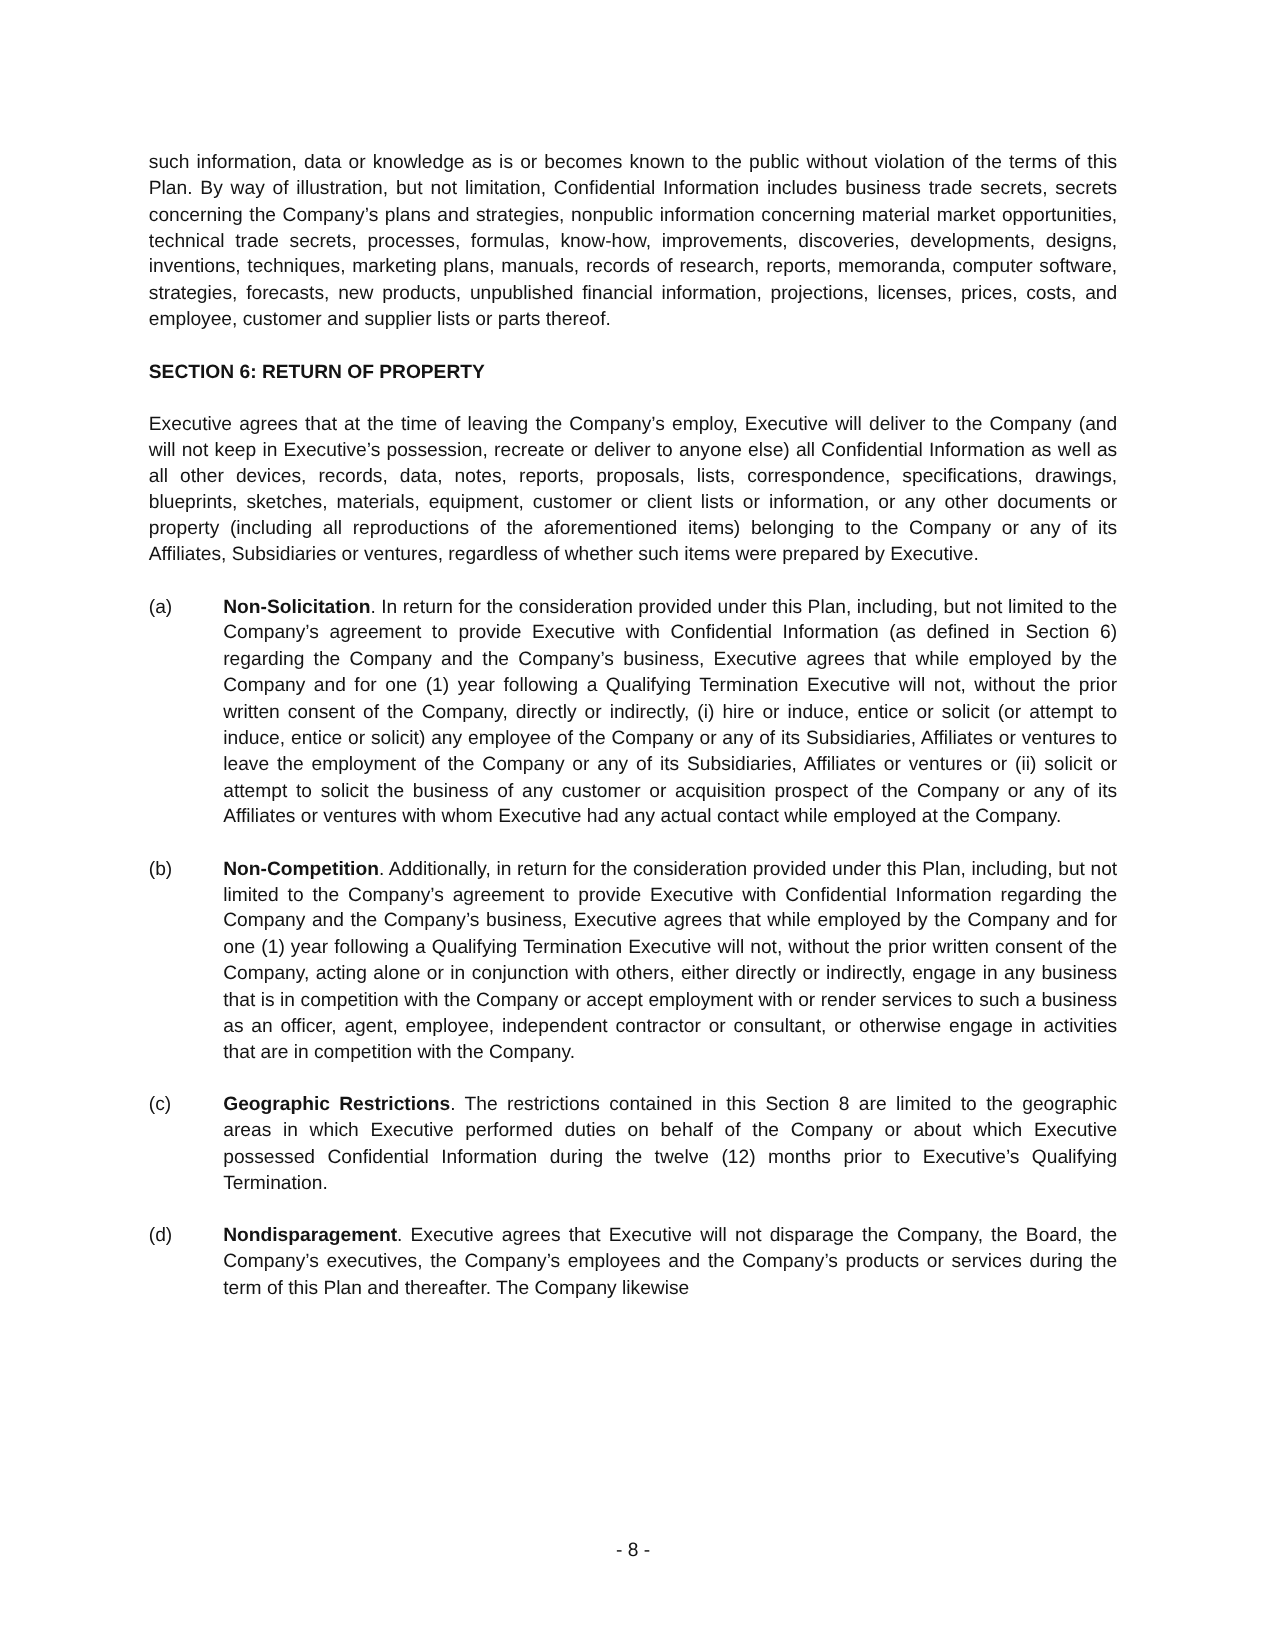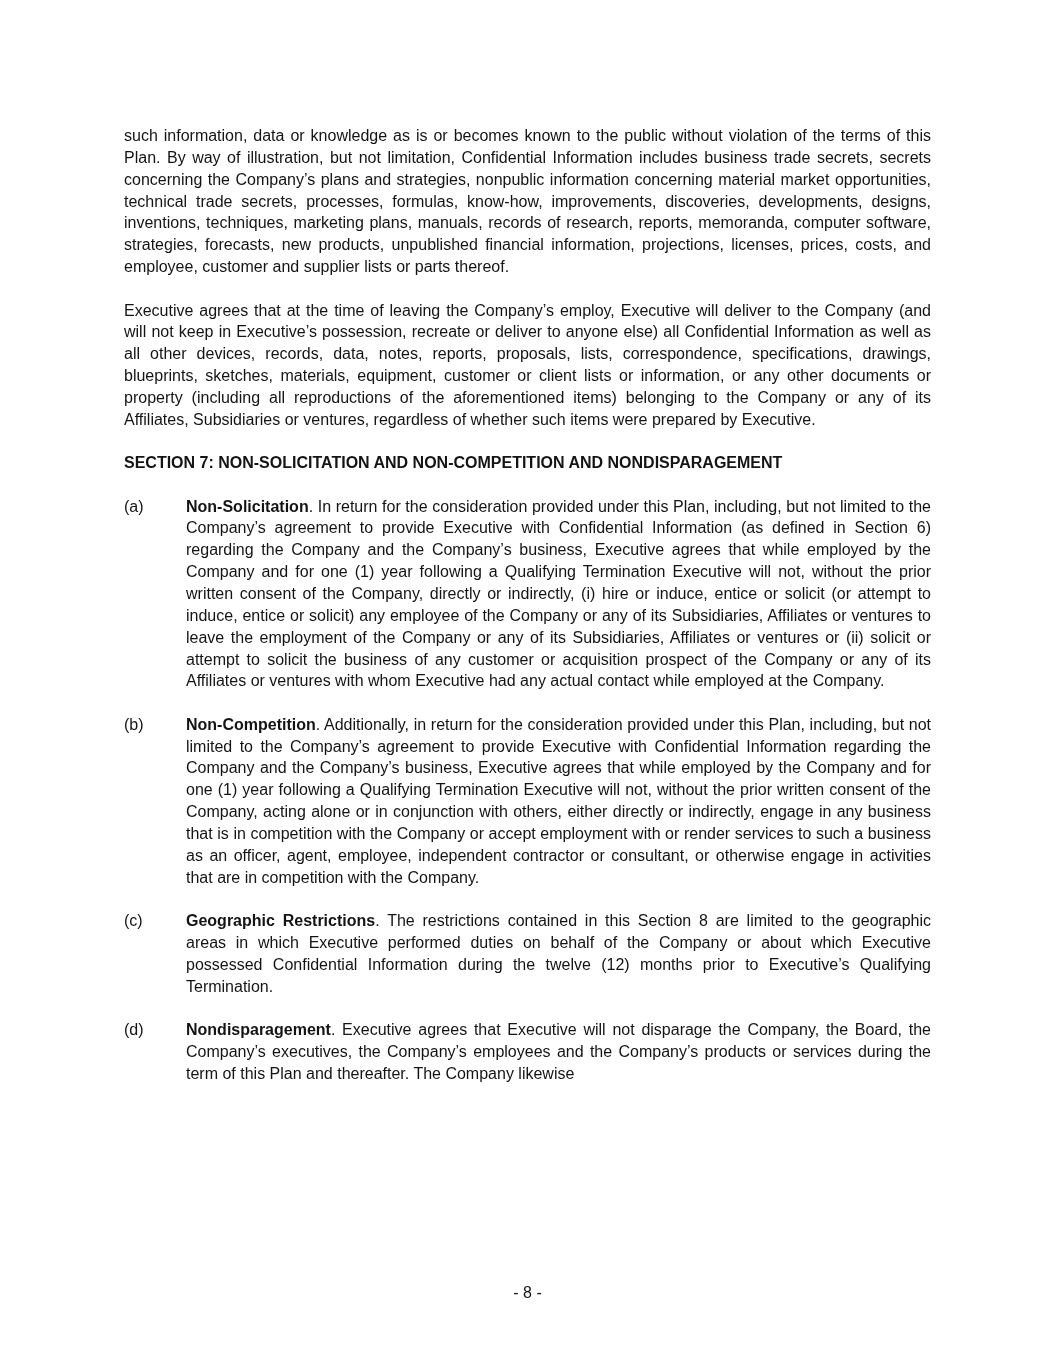--- a/index.html
+++ b/index.html
@@ -55,23 +55,23 @@
       font-size: 16px;
       line-height: 20px;
     }
   </style>
 </head>
 <body>
 
 <div class="page">
   <p class="para">such information, data or knowledge as is or becomes known to the public without violation of the terms of this Plan.  By way of illustration, but not limitation, Confidential Information includes business trade secrets, secrets concerning the Company’s plans and strategies, nonpublic information concerning material market opportunities, technical trade secrets, processes, formulas, know-how, improvements, discoveries, developments, designs, inventions, techniques, marketing plans, manuals, records of research, reports, memoranda, computer software, strategies, forecasts, new products, unpublished financial information, projections, licenses, prices, costs, and employee, customer and supplier lists or parts thereof.</p>
 
+  <p class="heading">SECTION 6:  RETURN OF PROPERTY</p>
   <p class="para">Executive agrees that at the time of leaving the Company’s employ, Executive will deliver to the Company (and will not keep in Executive’s possession, recreate or deliver to anyone else) all Confidential Information as well as all other devices, records, data, notes, reports, proposals, lists, correspondence, specifications, drawings, blueprints, sketches, materials, equipment, customer or client lists or information, or any other documents or property (including all reproductions of the aforementioned items) belonging to the Company or any of its Affiliates, Subsidiaries or ventures, regardless of whether such items were prepared by Executive.</p>
 
-  <p class="heading">SECTION 7:  NON-SOLICITATION AND NON-COMPETITION AND NONDISPARAGEMENT</p>
 
   <div class="item">
     <div class="item-label">(a)</div>
     <div class="item-body"><span class="item-title">Non-Solicitation</span><span>.  In return for the consideration provided under this Plan, including, but not limited to the Company’s agreement to provide Executive with Confidential Information (as defined in Section 6) regarding the Company and the Company’s business, Executive agrees that while employed by the Company and for one (1) year following a Qualifying Termination Executive will not, without the prior written consent of the Company, directly or indirectly, (i) hire or induce, entice or solicit (or attempt to induce, entice or solicit) any employee of the Company or any of its Subsidiaries, Affiliates or ventures to leave the employment of the Company or any of its Subsidiaries, Affiliates or ventures or (ii) solicit or attempt to solicit the business of any customer or acquisition prospect of the Company or any of its Affiliates or ventures with whom Executive had any actual contact while employed at the Company.</span></div>
   </div>
 
   <div class="item">
     <div class="item-label">(b)</div>
     <div class="item-body"><span class="item-title">Non-Competition</span><span>.  Additionally, in return for the consideration provided under this Plan, including, but not limited to the Company’s agreement to provide Executive with Confidential Information regarding the Company and the Company’s business, Executive agrees that while employed by the Company and for one (1) year following a Qualifying Termination Executive will not, without the prior written consent of the Company, acting alone or in conjunction with others, either directly or indirectly, engage in any business that is in competition with the Company or accept employment with or render services to such a business as an officer, agent, employee, independent contractor or consultant, or otherwise engage in activities that are in competition with the Company.</span></div>
   </div>

